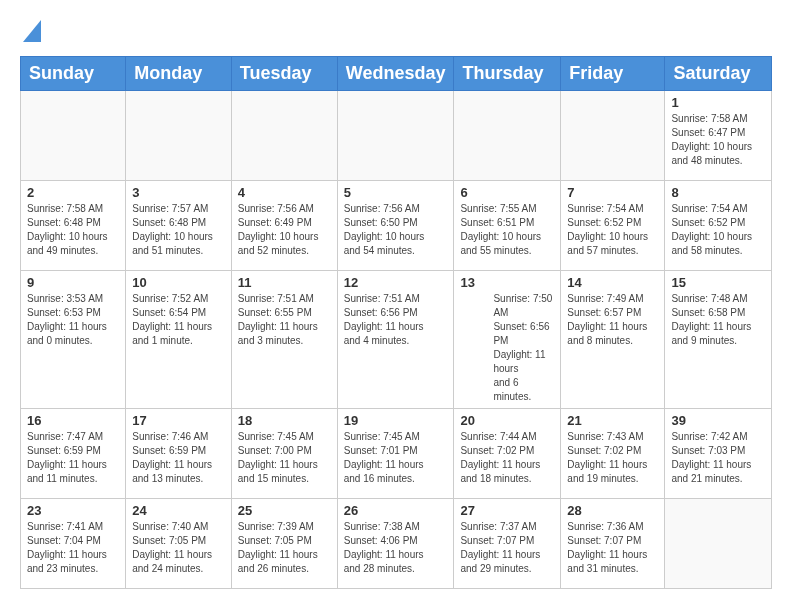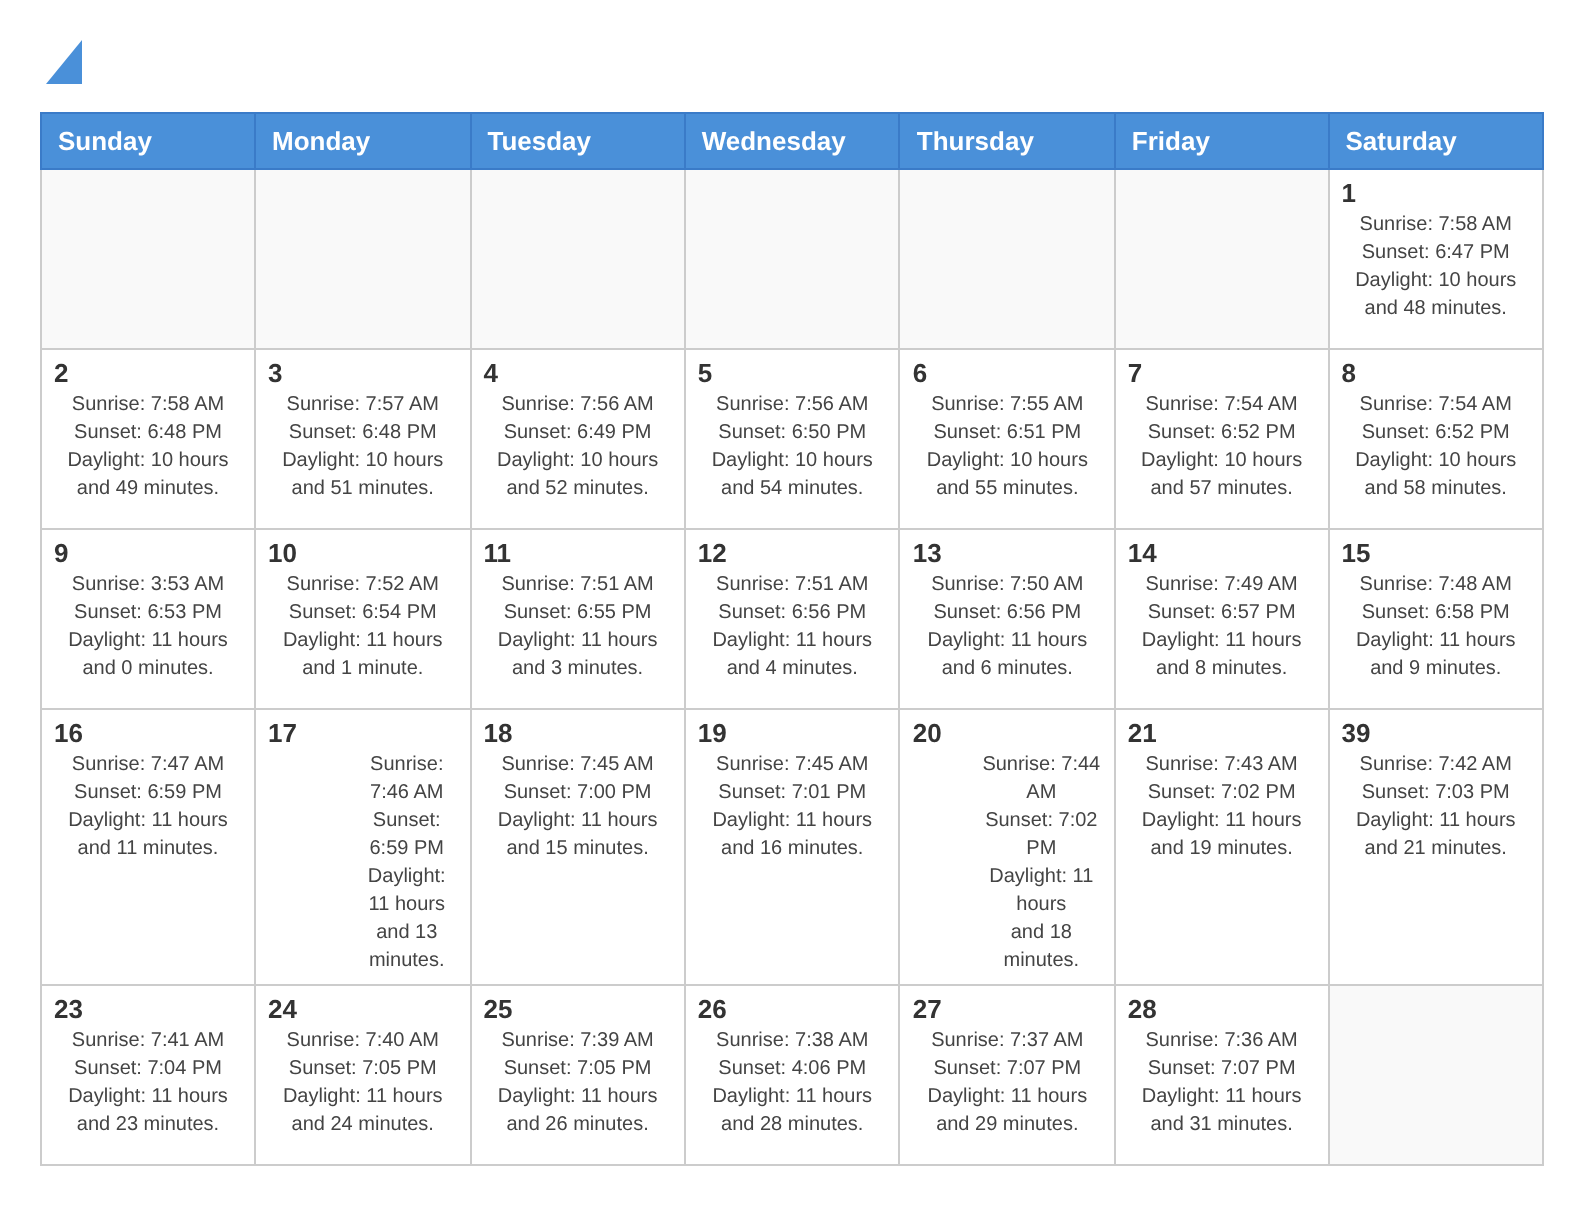--- a/index.html
+++ b/index.html
@@ -44,21 +44,21 @@
     .calendar {
       width: 100%;
       border-collapse: collapse;
       border: 1px solid #ccc;
     }
     .calendar th {
       background-color: #4a90d9;
       color: white;
       text-align: left;
       padding: 6px 8px;
-      font-size: 13px;
+      font-size: 18px;
       font-weight: bold;
       border: 1px solid #3a7bc8;
     }
     .calendar td {
       border: 1px solid #ccc;
       vertical-align: top;
       padding: 4px 6px;
       width: 108px;
       min-height: 80px;
       height: 90px;
@@ -71,21 +71,20 @@
       font-size: 13px;
       font-weight: bold;
       color: #333;
       display: block;
       margin-bottom: 2px;
     }
     .day-info {
       font-size: 10px;
       color: #444;
       line-height: 1.4;
-      text-align: center;
     }
   </style>
 </head>
 <body>
 
 <div class="header-area">
   <div class="logo">
     <div style="display:flex;flex-direction:column;align-items:flex-start;">
       <div style="display:flex;align-items:center;">
         <span class="logo-text">
@@ -206,21 +205,21 @@
         </td>
         <td>
           <span class="day-num">12</span>
           <div class="day-info" style="white-space: pre-line;">Sunrise: 7:51 AM
 Sunset: 6:56 PM
 Daylight: 11 hours
 and 4 minutes.</div>
         </td>
         <td>
           <span class="day-num">13</span>
-          <div class="day-info" style="white-space: pre-line;">Sunrise: 7:50 AM
+          <div class="day-info" style="white-space: pre-line; margin-left: 33px;">Sunrise: 7:50 AM
 Sunset: 6:56 PM
 Daylight: 11 hours
 and 6 minutes.</div>
         </td>
         <td>
           <span class="day-num">14</span>
           <div class="day-info" style="white-space: pre-line;">Sunrise: 7:49 AM
 Sunset: 6:57 PM
 Daylight: 11 hours
 and 8 minutes.</div>
@@ -236,42 +235,42 @@
       <tr>
         <td>
           <span class="day-num">16</span>
           <div class="day-info" style="white-space: pre-line;">Sunrise: 7:47 AM
 Sunset: 6:59 PM
 Daylight: 11 hours
 and 11 minutes.</div>
         </td>
         <td>
           <span class="day-num">17</span>
-          <div class="day-info" style="white-space: pre-line; margin-left: 44px;">Sunrise: 7:46 AM
+          <div class="day-info" style="white-space: pre-line;">Sunrise: 7:46 AM
 Sunset: 6:59 PM
 Daylight: 11 hours
 and 13 minutes.</div>
         </td>
         <td>
           <span class="day-num">18</span>
           <div class="day-info" style="white-space: pre-line;">Sunrise: 7:45 AM
 Sunset: 7:00 PM
 Daylight: 11 hours
 and 15 minutes.</div>
         </td>
         <td>
           <span class="day-num">19</span>
           <div class="day-info" style="white-space: pre-line;">Sunrise: 7:45 AM
 Sunset: 7:01 PM
 Daylight: 11 hours
 and 16 minutes.</div>
         </td>
         <td>
           <span class="day-num">20</span>
-          <div class="day-info" style="white-space: pre-line; margin-left: 34px;">Sunrise: 7:44 AM
+          <div class="day-info" style="white-space: pre-line;">Sunrise: 7:44 AM
 Sunset: 7:02 PM
 Daylight: 11 hours
 and 18 minutes.</div>
         </td>
         <td>
           <span class="day-num">21</span>
           <div class="day-info" style="white-space: pre-line;">Sunrise: 7:43 AM
 Sunset: 7:02 PM
 Daylight: 11 hours
 and 19 minutes.</div>

